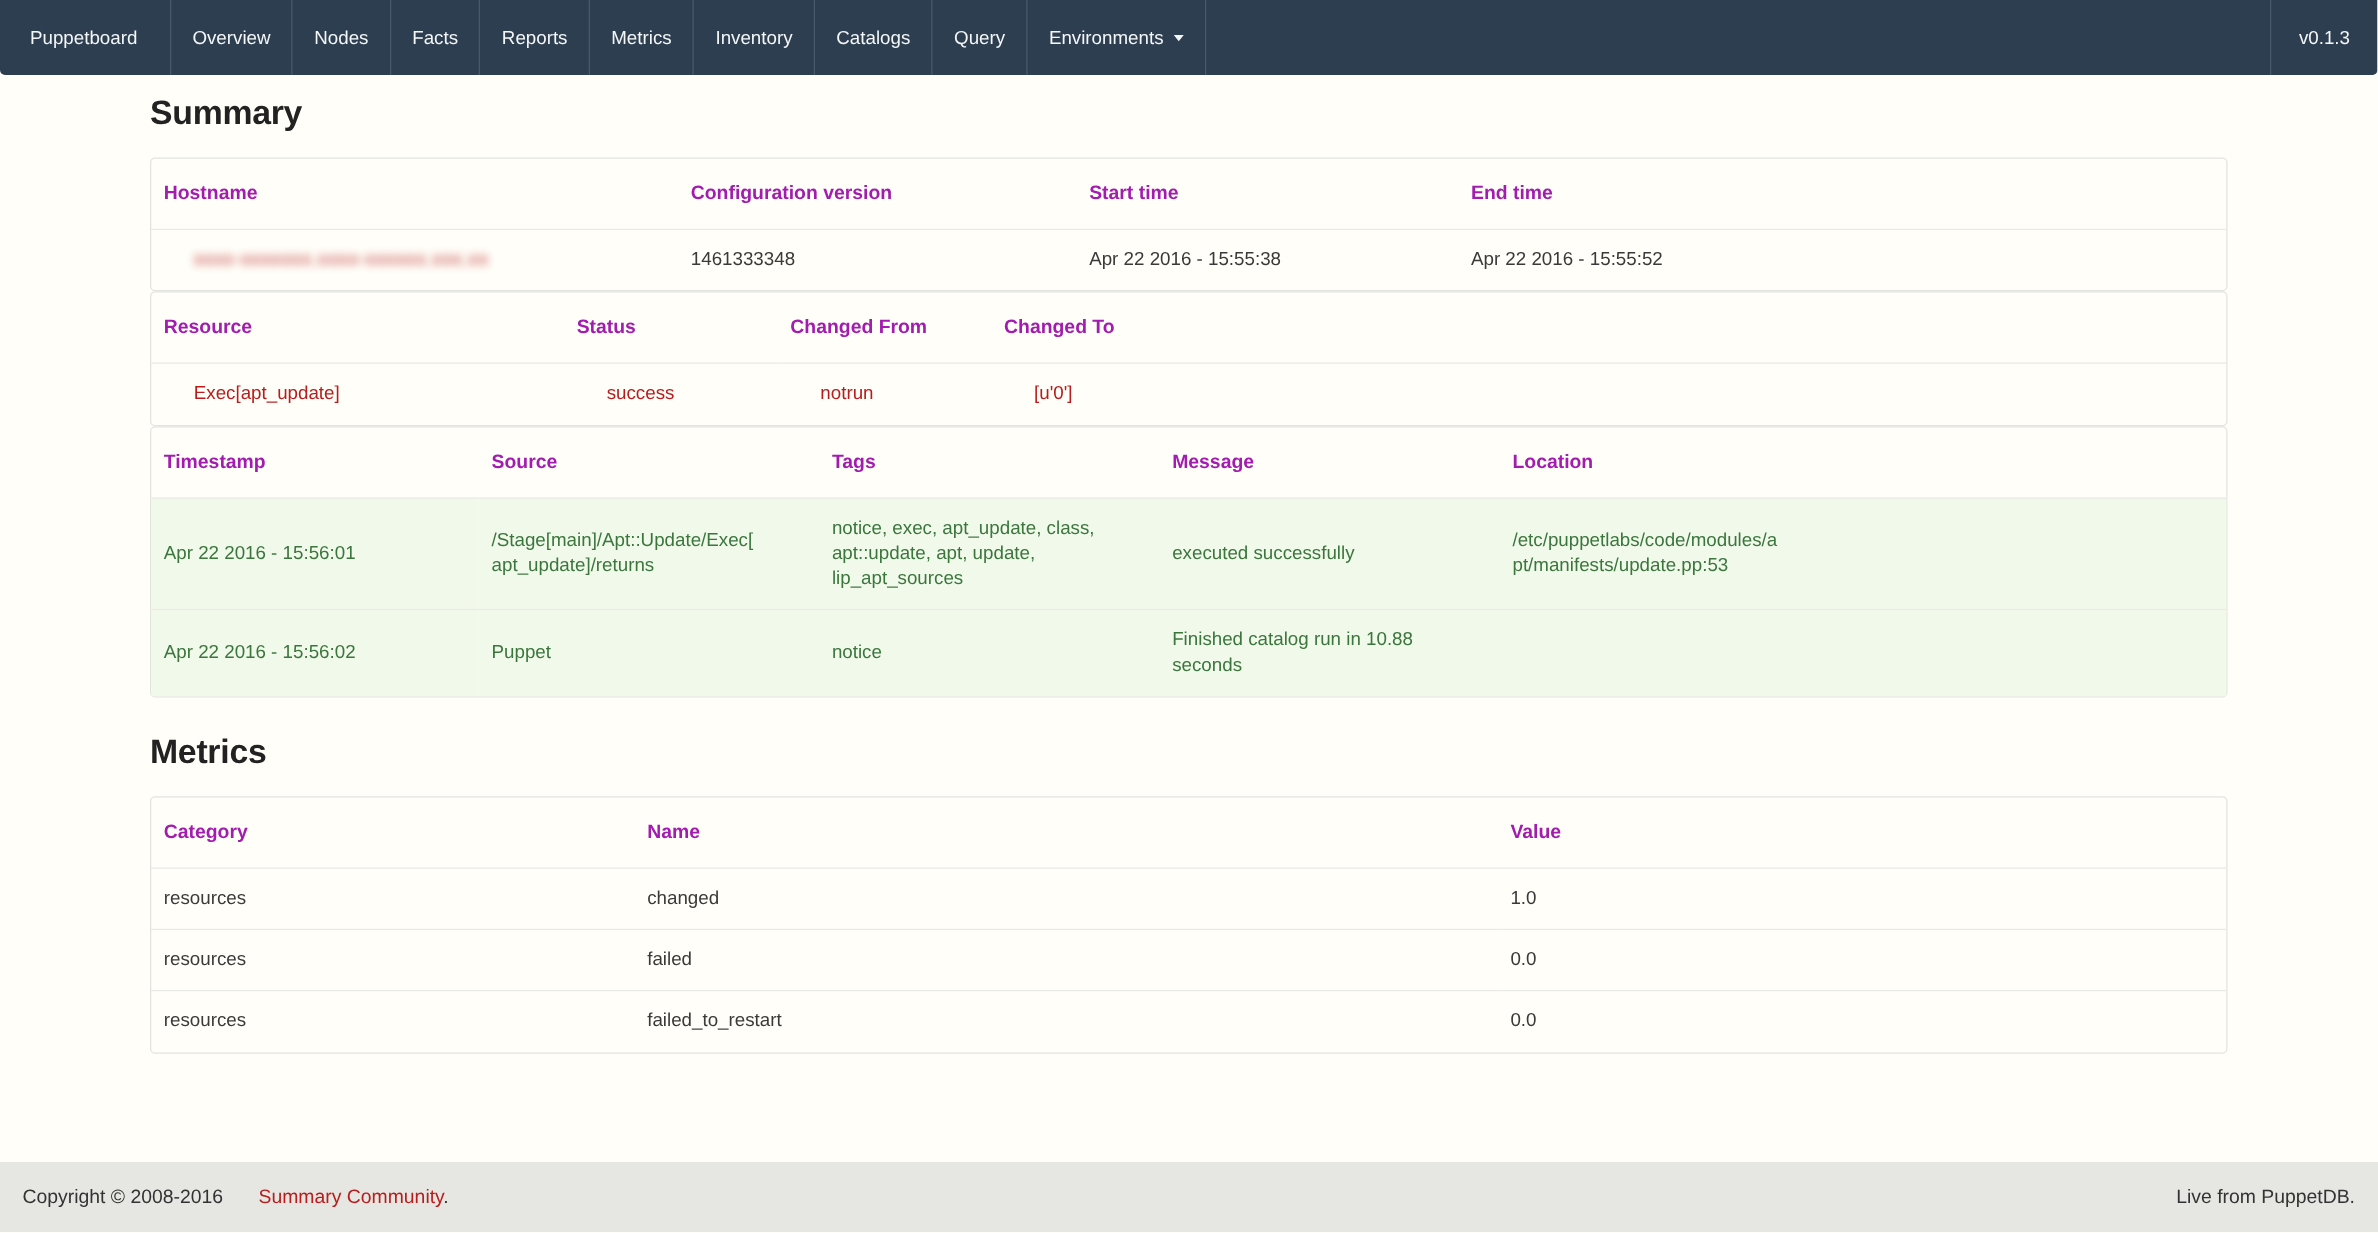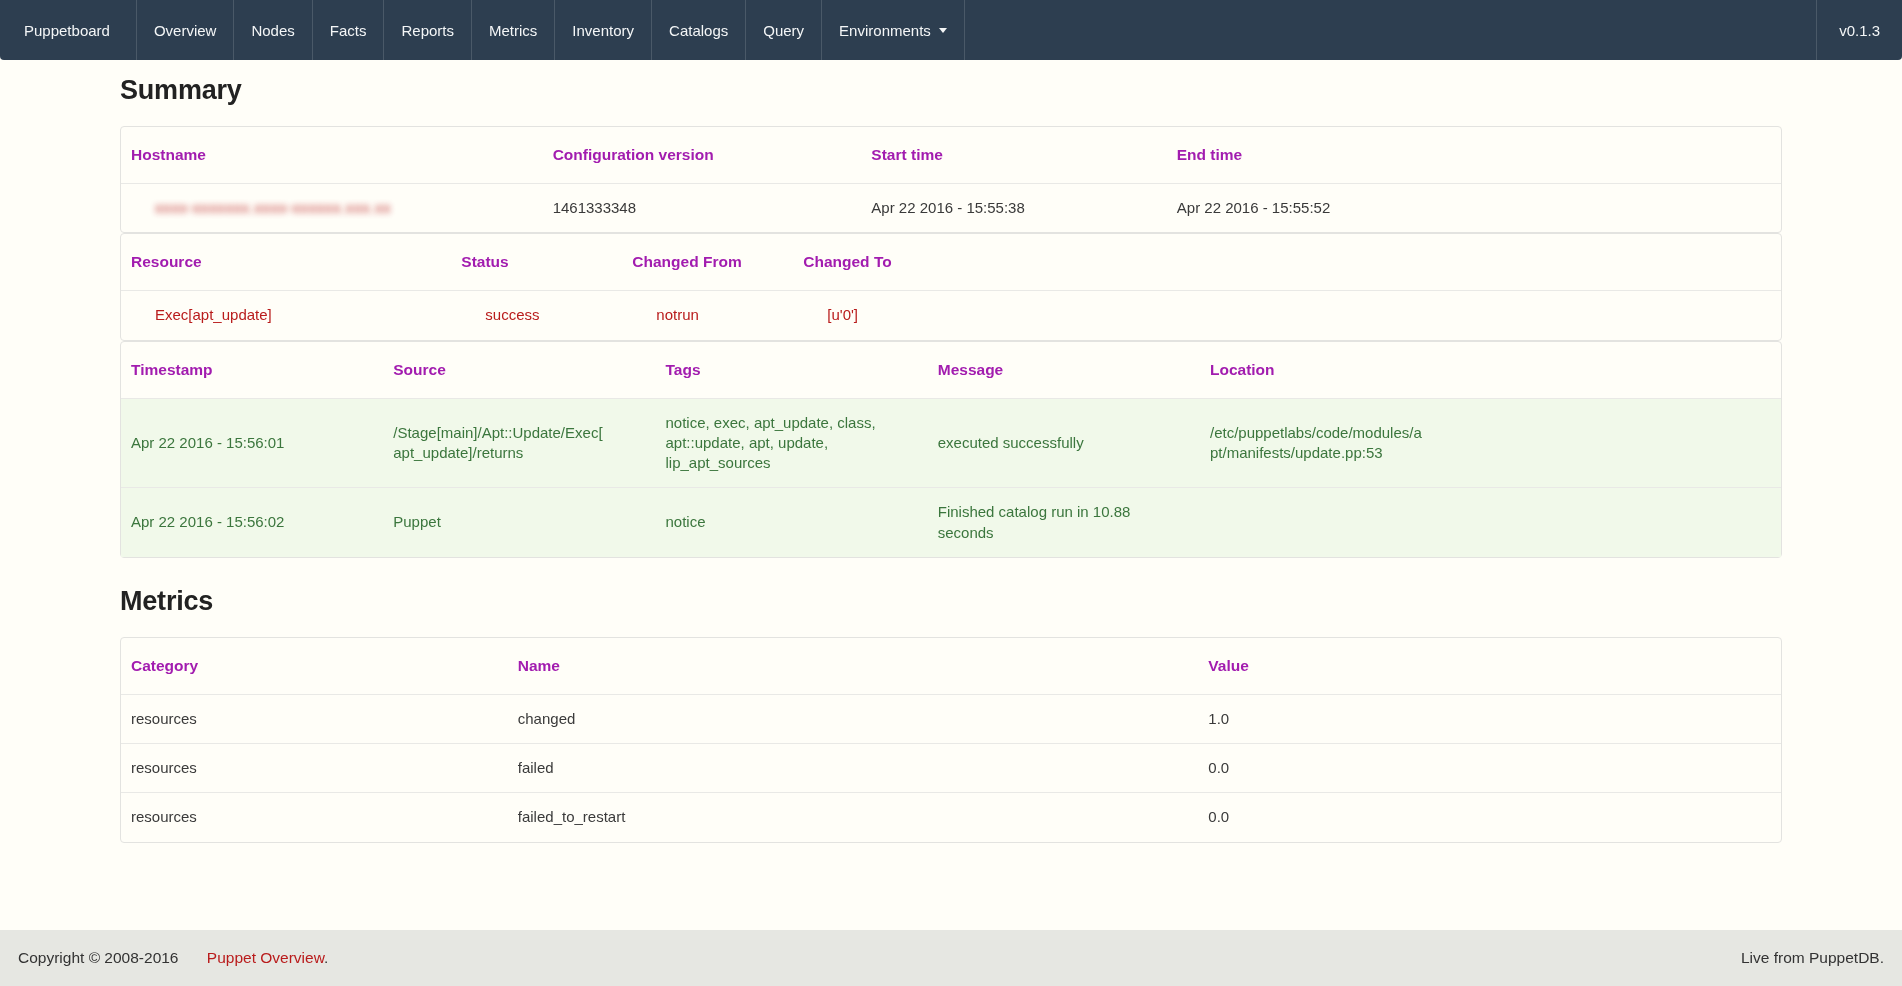--- a/index.html
+++ b/index.html
@@ -251,16 +251,16 @@
         <td>0.0</td>
       </tr>
 
     </tbody>
   </table>
 
 </main>
 
 <footer class="footer">
   <div>
-    <span>Copyright © 2008-2016 </span><a href="#">Puppet Overview</a><span>.</span>
+    <span>Copyright © 2008-2016 </span><a href="#">Summary Community</a><span>.</span>
   </div>
   <div>Live from PuppetDB.</div>
 </footer>
 
 </body></html>

